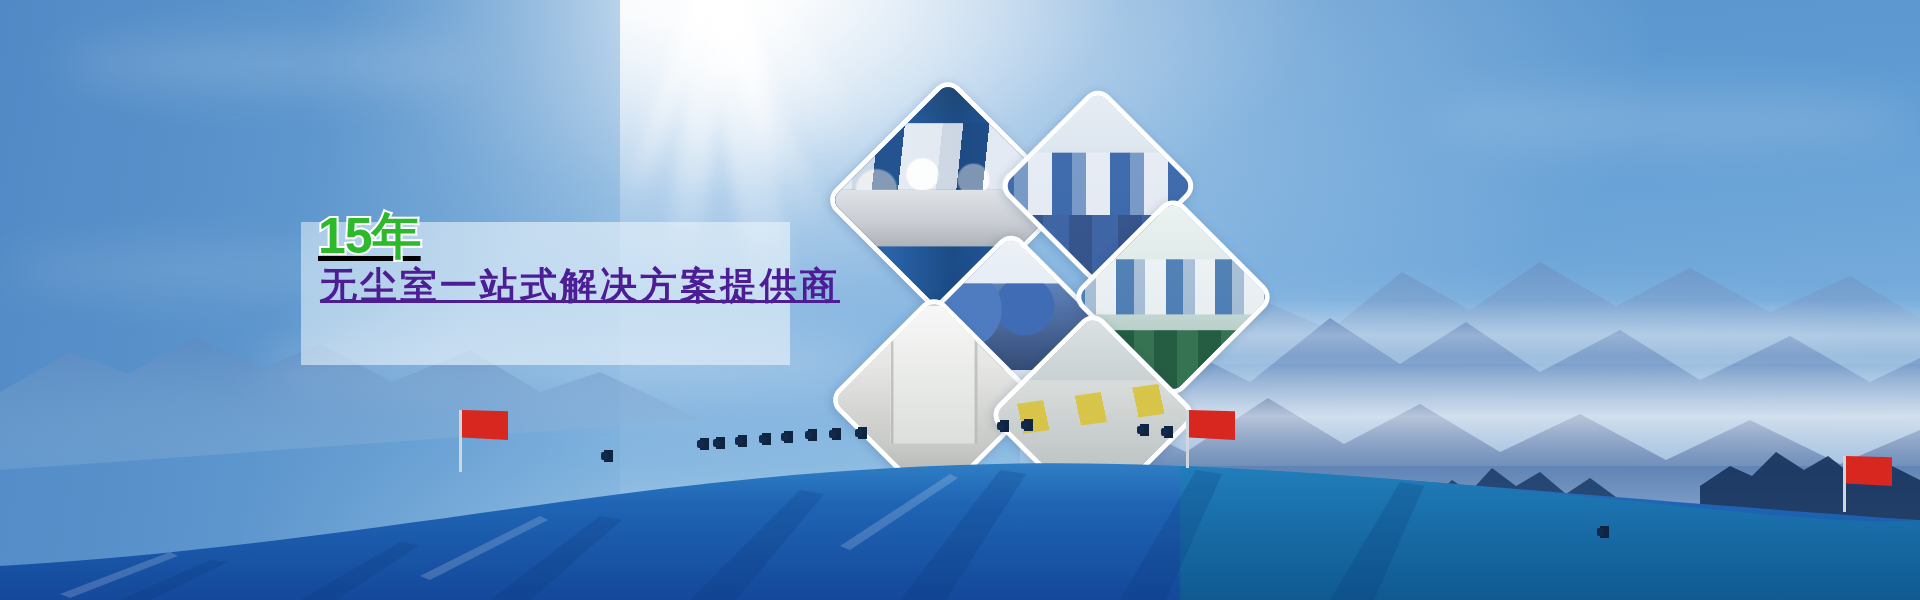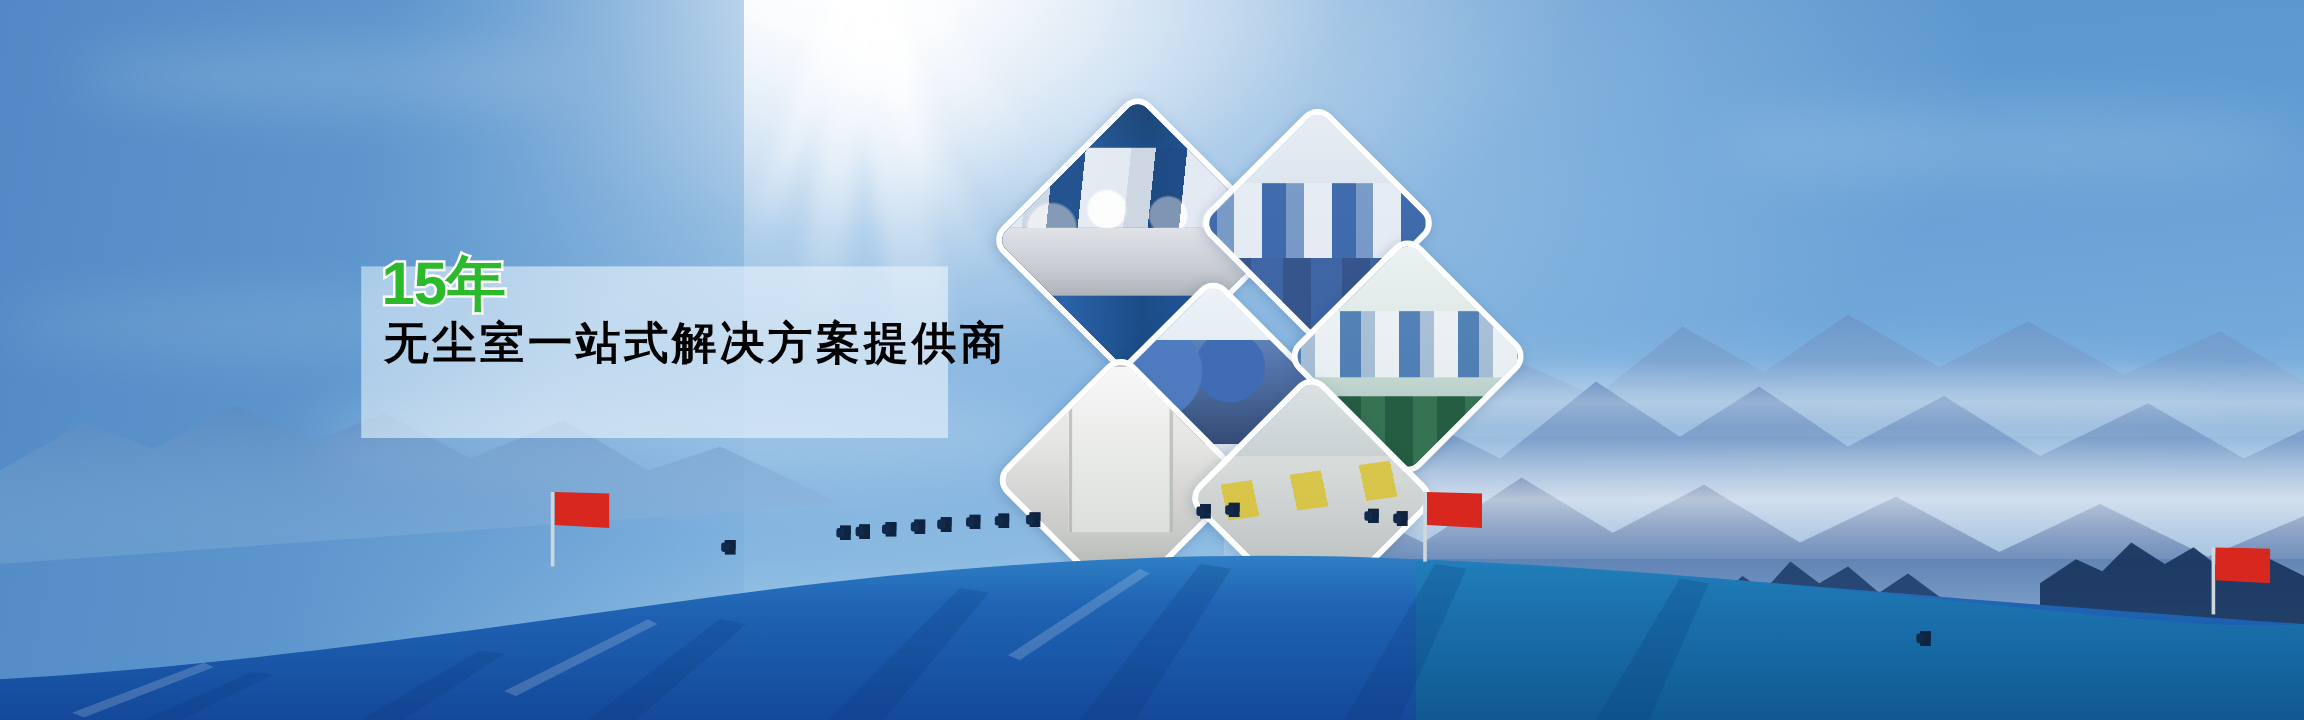--- a/index.html
+++ b/index.html
@@ -44,33 +44,33 @@
 
   
   .text-panel {
     position:absolute; left:301px; top:222px; width:489px; height:143px;
     background:linear-gradient(125deg, rgba(214,233,246,.62) 0%, rgba(226,239,249,.70) 40%, rgba(236,245,251,.60) 100%);
   }
   .headline-wrap {
     position:absolute; left:318px; top:198px; width:520px; height:120px;
     display:flex; flex-direction:column; justify-content:center;
   }
-  .line { white-space:nowrap; line-height:1.02; }
+  .line { white-space:nowrap; line-height:1.02;text-decoration:underline; }
   .line1 { display:flex; align-items:flex-end; }
   .years {
     font-size:50px; font-weight:bold; color:#2cba2c; letter-spacing:-1px;
     -webkit-text-stroke:4px #ffffff; paint-order:stroke fill;
     position:relative; z-index:2;
   }
   .line1-rest {
     font-size:37px; font-weight:bold; color:#1b4f9d; letter-spacing:1px;
     margin-left:3px; padding-bottom:2px;
   }
   .line2 {
-    font-size:37px; font-weight:bold; color:#000000; letter-spacing:3px;
+    font-size:37px; font-weight:bold; color:#4c1d95; letter-spacing:3px;
     margin-top:5px; padding-left:2px;
   }
 
   
   .collage { position:absolute; left:836px; top:86px; width:450px; height:390px; }
   .dia {
     position:absolute; transform:rotate(45deg); overflow:hidden;
     border:5px solid #ffffff; border-radius:16px;
     box-shadow:0 2px 10px rgba(30,70,120,.22);
   }

